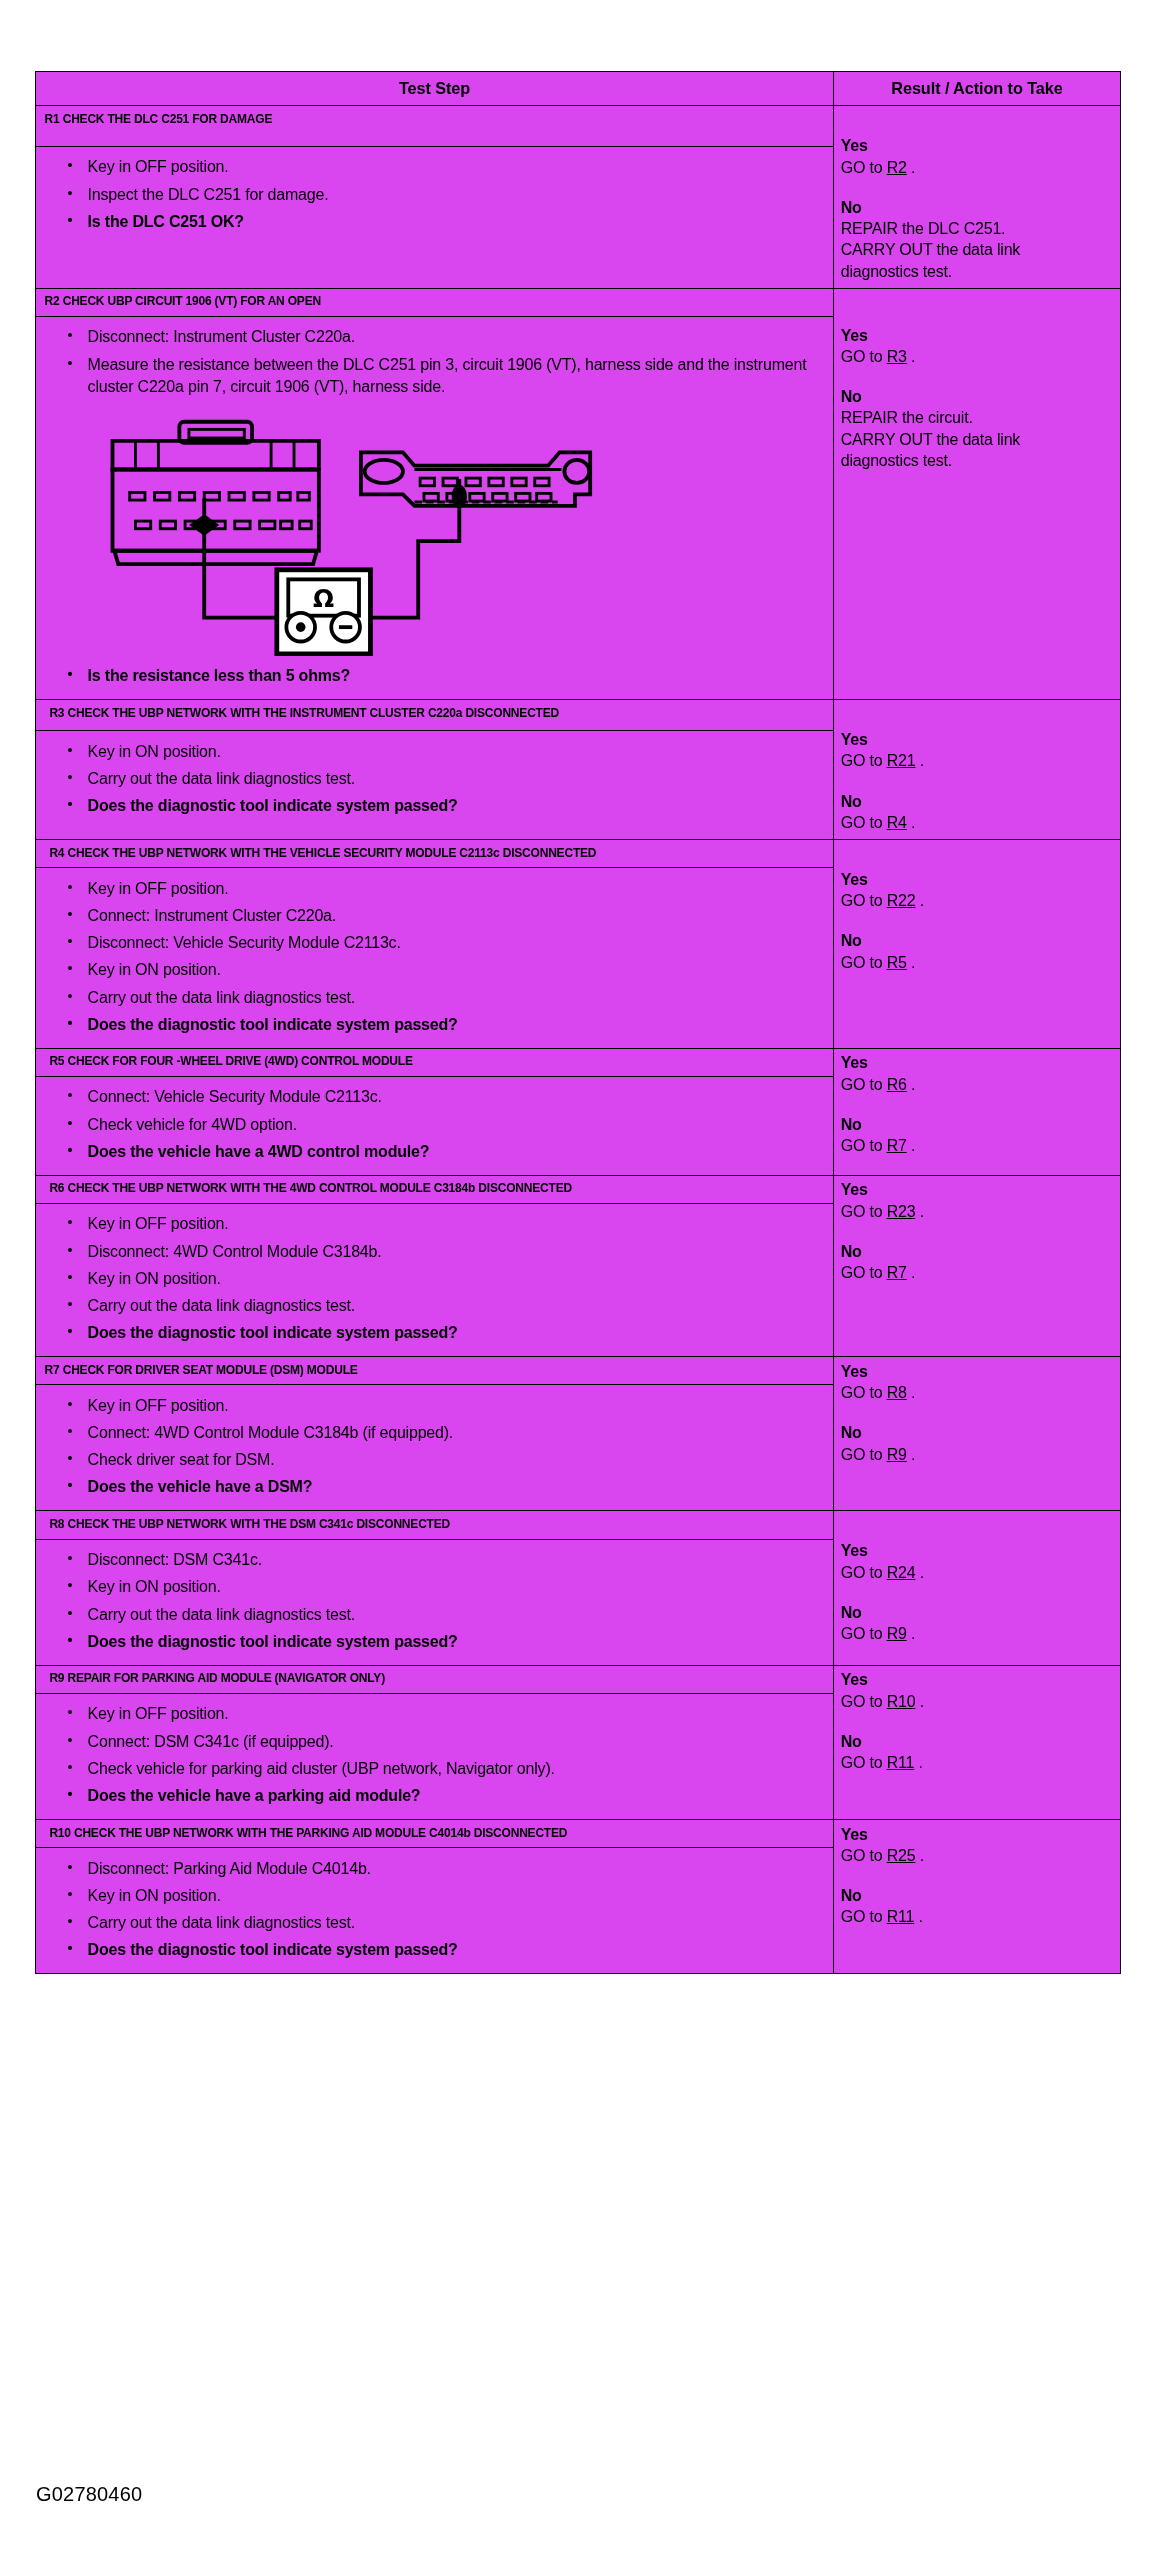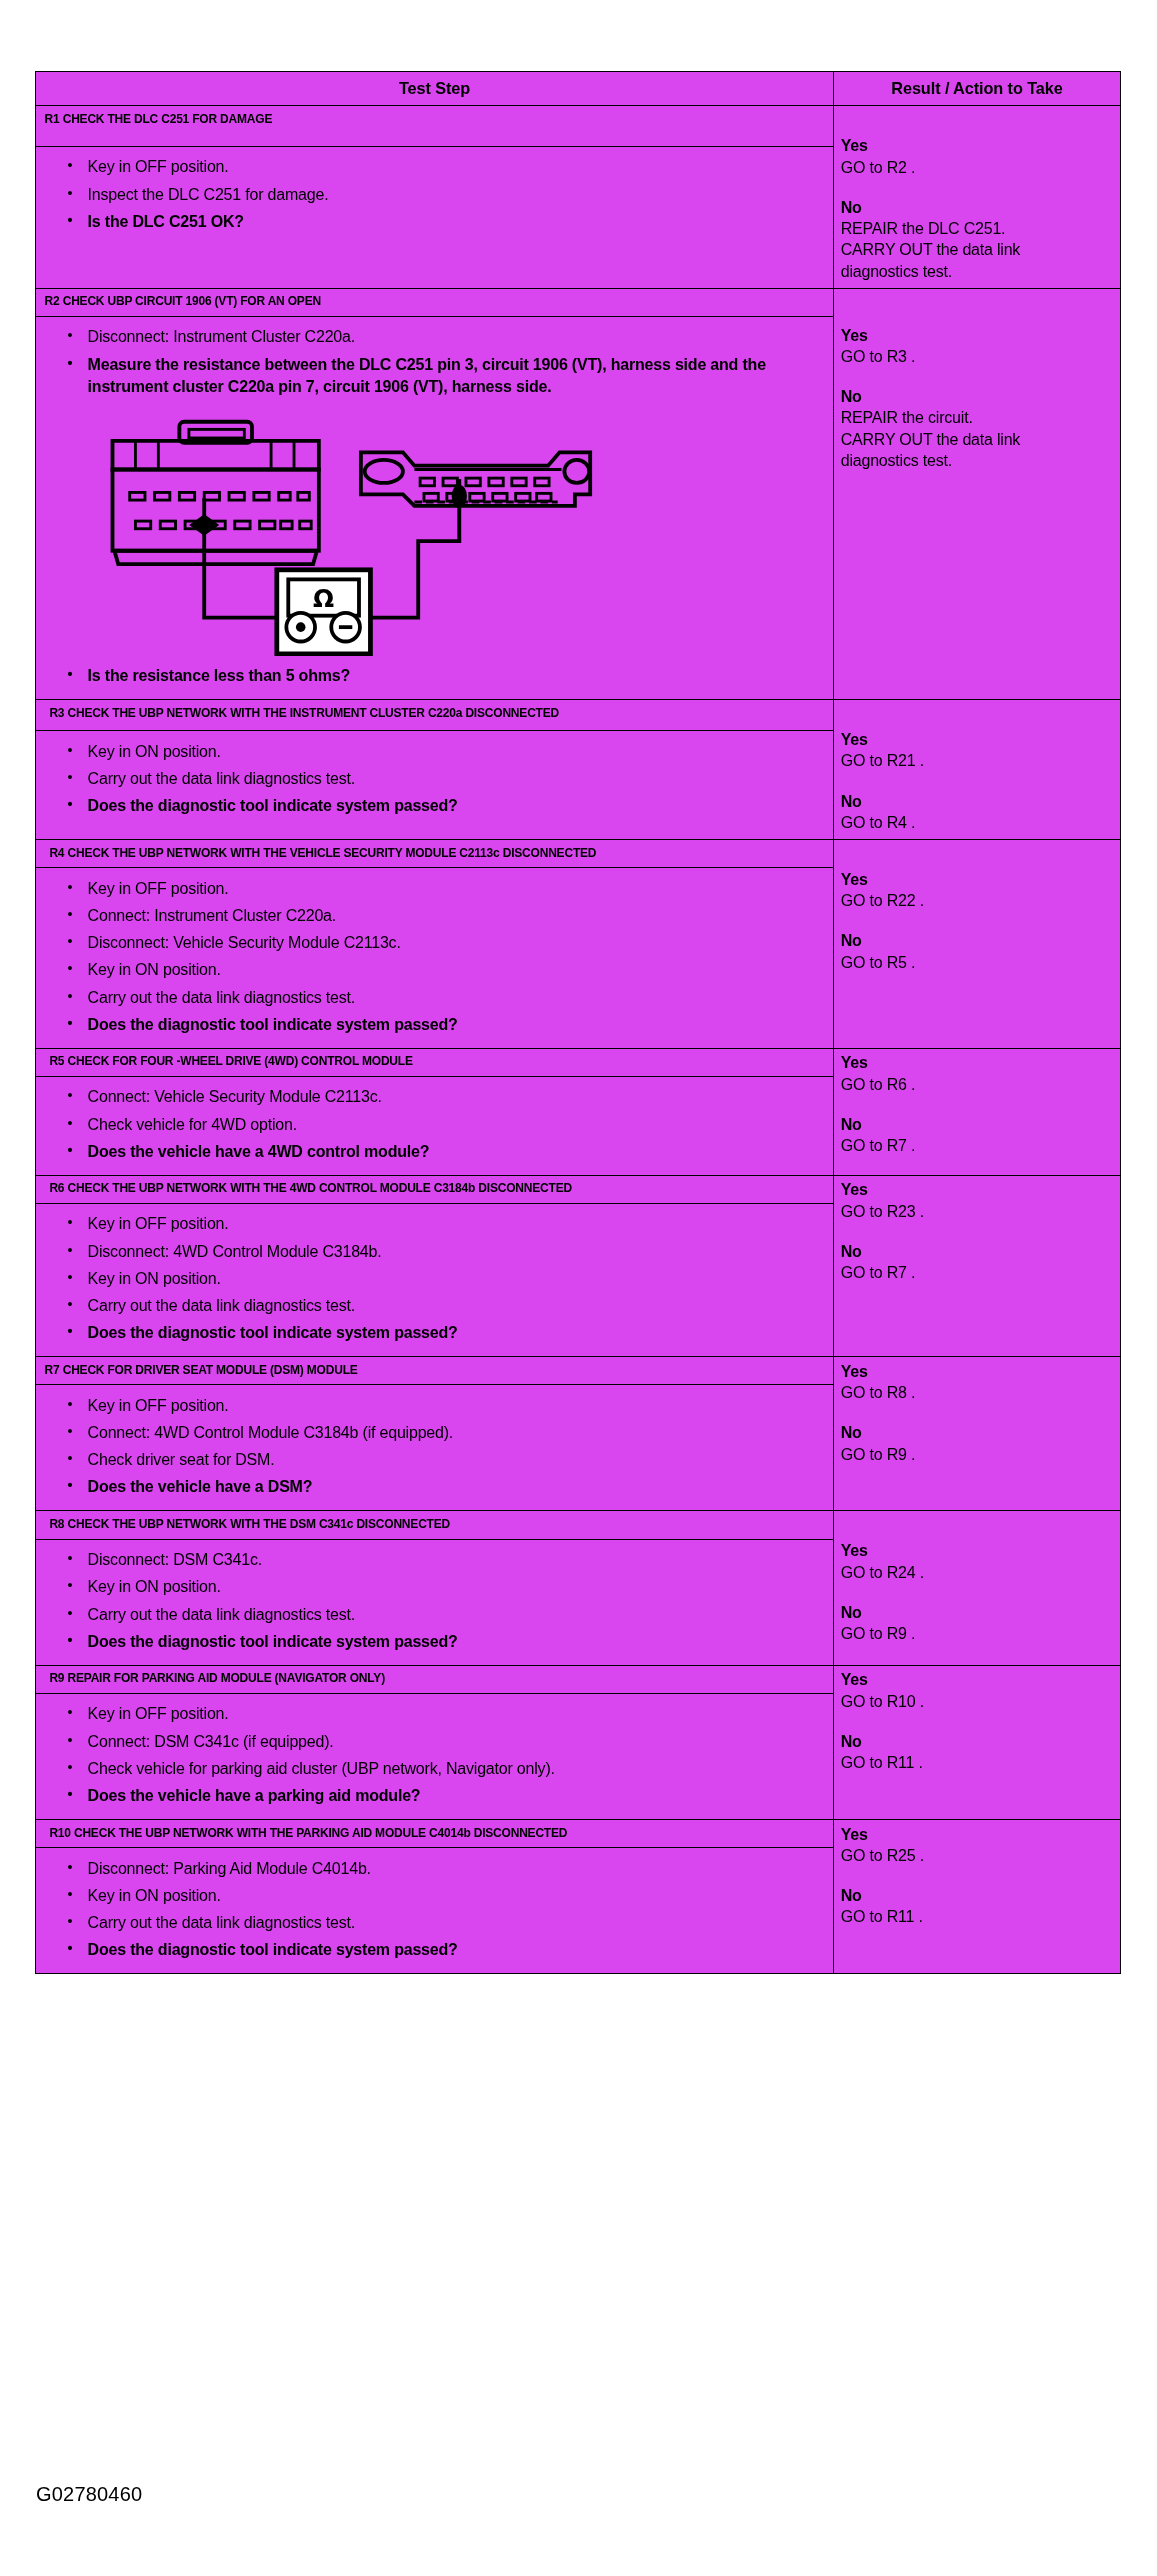--- a/index.html
+++ b/index.html
@@ -72,21 +72,21 @@
     padding: 0 0 0 44px;
     list-style: none;
   }
   ul.steps li {
     position: relative;
     font-size: 16px;
     line-height: 1.40;
     margin: 0 0 4.8px 0;
     letter-spacing: -0.2px;
   }
-  ul.steps li:last-child { margin-bottom: 0; font-weight: bold; }
+  ul.steps li:last-child { margin-bottom: 0; }
   ul.steps li::before {
     content: "\2022";
     position: absolute;
     left: -20px;
     top: -1px;
     font-size: 14.3px;
     line-height: 1.40;
   }
   ul.steps li.bold { font-weight: bold; }
 
@@ -103,20 +103,21 @@
   .res-label {
     font-weight: bold;
     display: block;
   }
   .res-text {
     display: block;
     white-space: pre-line;
   }
   .res-gap { height: 19px; }
   .ulink {
+    text-decoration: underline;
   }
 
   
   .pad-top-sm .result-inner { padding-top: 3.8px; }
   .pad-top-md .result-inner { padding-top: 29px; }
   .pad-top-lg .result-inner { padding-top: 36px; }
 
   
   .footer-code {
     position: absolute;

